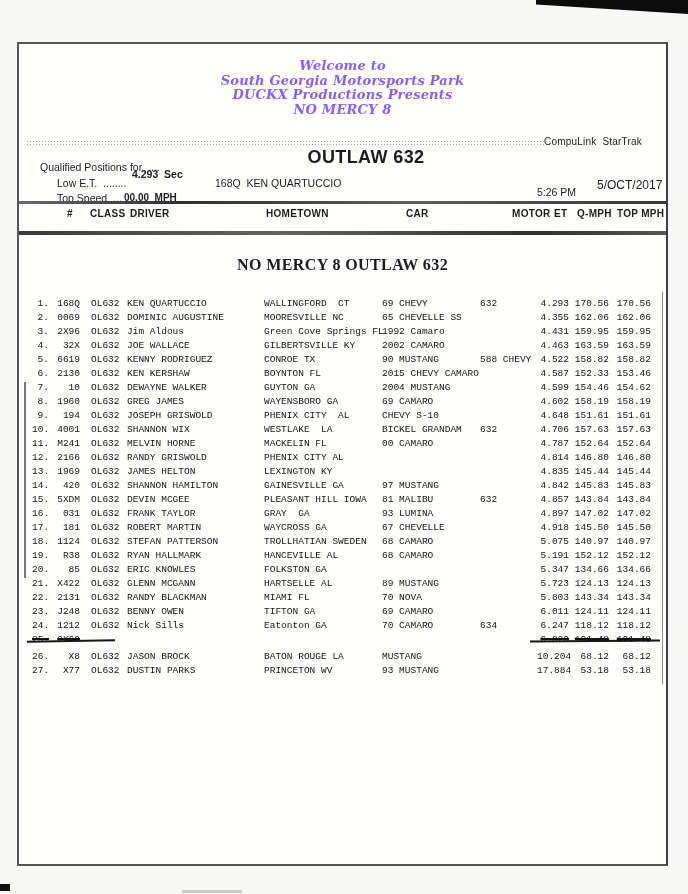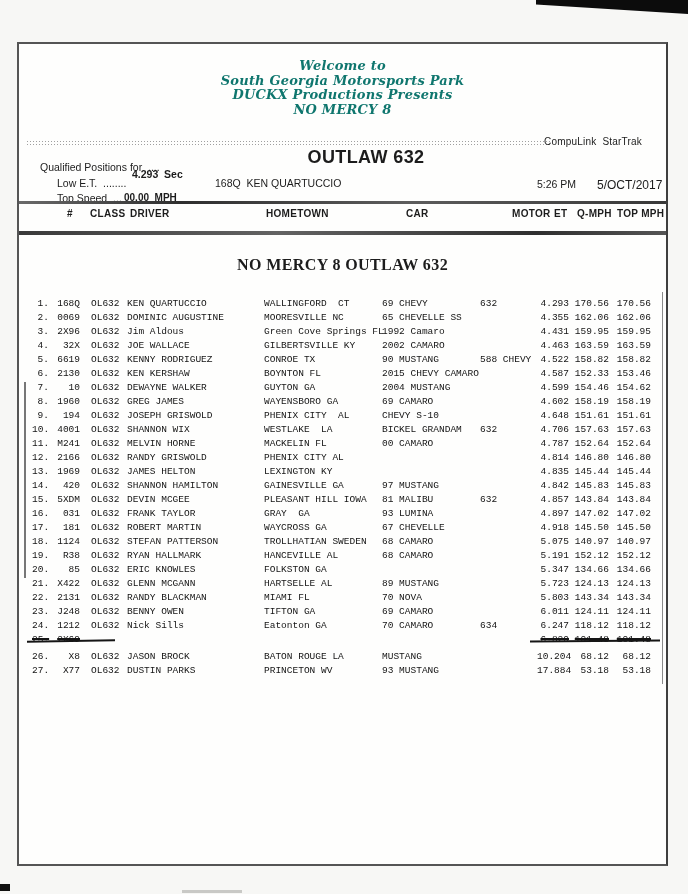--- a/index.html
+++ b/index.html
@@ -18,36 +18,36 @@
 
   
   .page { position:absolute; left:17px; top:42px; width:651px; height:824px;
     background:#fefefd; border:2px solid #555; border-right-color:#3f3f3f; }
   .inner-line-right { position:absolute; right:3px; top:248px; height:392px; width:1.5px; background:#8a8a8a; }
   .inner-line-left  { position:absolute; left:5px; top:338px; height:196px; width:1.5px; background:#777; }
 
   
   .welcome { position:absolute; left:0; top:15px; width:100%; text-align:center;
     font-family:"DejaVu Serif", serif; font-style:italic; font-weight:600;
-    font-size:13px; line-height:14.5px; color:#0f766e; letter-spacing:.2px; }
+    font-size:13px; line-height:14.5px; color:#8b5cf6; letter-spacing:.2px; }
 
   
   .halftone { position:absolute; left:7px; top:96px; width:524px; height:6px;
     background-image:radial-gradient(circle, #8f8f8f 0.8px, rgba(0,0,0,0) 1px);
     background-size:3px 3px; opacity:.85; }
   .brand { position:absolute; right:24px; top:92px; font-size:10px; letter-spacing:.2px; white-space:pre; }
 
   
   .class-title { position:absolute; left:0; top:103px; width:100%; text-align:center;
     font-family:Liberation Sans, sans-serif; font-weight:700; font-size:18px; letter-spacing:.4px;padding-left:47px; }
   .q-pos   { position:absolute; left:21px; top:117px; font-size:10.5px; white-space:pre; }
   .low-lbl { position:absolute; left:38px; top:133px; font-size:10.5px; white-space:pre; }
   .low-val { position:absolute; left:113px; top:124px; font-size:10.5px; font-weight:600; white-space:pre; }
   .low-who { position:absolute; left:196px; top:133px; font-size:10.5px; white-space:pre; }
-  .hdr-time{ position:absolute; left:518px; top:134px; font-size:10.5px; white-space:pre; }
+  .hdr-time{ position:absolute; left:518px; top:142px; font-size:10.5px; white-space:pre; }
   .hdr-date{ position:absolute; left:578px; top:134px; font-size:12px; white-space:pre; }
   .top-lbl { position:absolute; left:38px; top:148px; font-size:10.5px; white-space:pre; }
   .top-val { position:absolute; left:105px; top:148px; font-size:10px; font-weight:600; white-space:pre; }
 
   
   .rule-a { position:absolute; left:0; width:100%; top:157px; height:3px;
     background:linear-gradient(90deg,#6a6a6a,#2e2e2e 25%,#5d5d5d 60%,#383838); }
   .rule-b { position:absolute; left:0; width:100%; top:187px; height:3.5px;
     background:linear-gradient(90deg,#3a3a3a,#636363 40%,#2f2f2f 80%,#555); }
   .colheads { position:absolute; left:0; top:164px; width:100%; height:16px;

